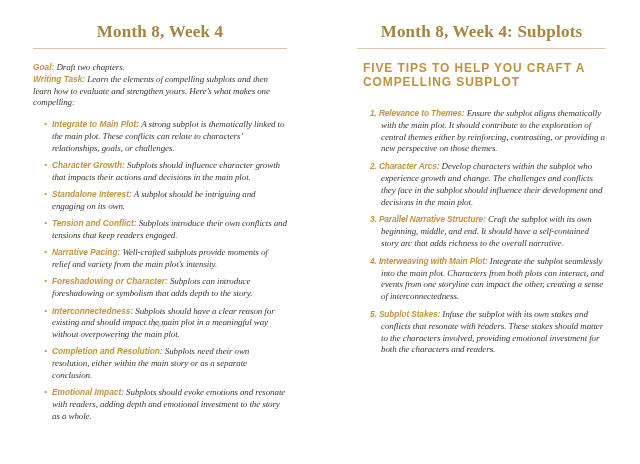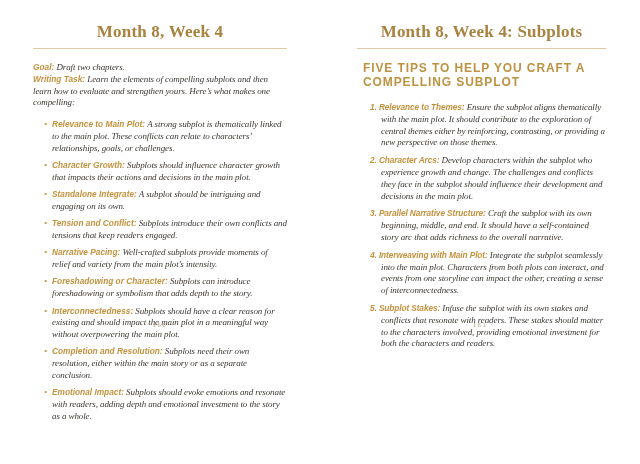--- a/index.html
+++ b/index.html
@@ -66,21 +66,21 @@
   .subheading {
     margin-top: 12px;
     margin-left: 6px;
     font-family: "Liberation Sans", sans-serif;
     font-weight: 700;
     font-size: 12px;
     letter-spacing: 0.9px;
     color: #bd9241;
   }
 
-  .num-list { margin-top: 13px; list-style: none; }
+  .num-list { margin-top: 19px; list-style: none; }
   .num-list li {
     padding-left: 24px;
     text-indent: -11px;
     margin-top: 6px;
   }
   .num-list .n-num, .num-list .n-label {
     font-family: "Liberation Sans", sans-serif;
     font-weight: 700;
     font-size: 8.3px;
     color: #c3923e;
@@ -104,23 +104,23 @@
 
   <section class="page left">
     <h1 class="page-title">Month 8, Week 4</h1>
     <hr class="title-rule">
 
     <p class="intro goal"><span class="label">Goal:</span> <span class="body-text">Draft two chapters.</span></p>
 
     <p class="intro task"><span class="label">Writing Task:</span> <span class="body-text">Learn the elements of compelling subplots and then learn how to evaluate and strengthen yours. Here’s what makes one compelling:</span></p>
 
     <ul class="bullet-list">
-      <li><span class="bullet-dot">•</span><span class="label">Relevance to Main Plot:</span> <span class="body-text">A strong subplot is thematically linked to the main plot. These conflicts can relate to characters’ relationships, goals, or challenges.</span></li>
+      <li><span class="bullet-dot">•</span><span class="label">Integrate to Main Plot:</span> <span class="body-text">A strong subplot is thematically linked to the main plot. These conflicts can relate to characters’ relationships, goals, or challenges.</span></li>
       <li><span class="bullet-dot">•</span><span class="label">Character Growth:</span> <span class="body-text">Subplots should influence character growth that impacts their actions and decisions in the main plot.</span></li>
-      <li><span class="bullet-dot">•</span><span class="label">Standalone Integrate:</span> <span class="body-text">A subplot should be intriguing and engaging on its own.</span></li>
+      <li><span class="bullet-dot">•</span><span class="label">Standalone Interest:</span> <span class="body-text">A subplot should be intriguing and engaging on its own.</span></li>
       <li><span class="bullet-dot">•</span><span class="label">Tension and Conflict:</span> <span class="body-text">Subplots introduce their own conflicts and tensions that keep readers engaged.</span></li>
       <li><span class="bullet-dot">•</span><span class="label">Narrative Pacing:</span> <span class="body-text">Well-crafted subplots provide moments of relief and variety from the main plot’s intensity.</span></li>
       <li><span class="bullet-dot">•</span><span class="label">Foreshadowing or Character:</span> <span class="body-text">Subplots can introduce foreshadowing or symbolism that adds depth to the story.</span></li>
       <li><span class="bullet-dot">•</span><span class="label">Interconnectedness:</span> <span class="body-text">Subplots should have a clear reason for existing and should impact the main plot in a meaningful way without overpowering the main plot.</span></li>
       <li><span class="bullet-dot">•</span><span class="label">Completion and Resolution:</span> <span class="body-text">Subplots need their own resolution, either within the main story or as a separate conclusion.</span></li>
       <li><span class="bullet-dot">•</span><span class="label">Emotional Impact:</span> <span class="body-text">Subplots should evoke emotions and resonate with readers, adding depth and emotional investment to the story as a whole.</span></li>
     </ul>
 
     <div class="page-footer">· 160 ·</div>
   </section>

